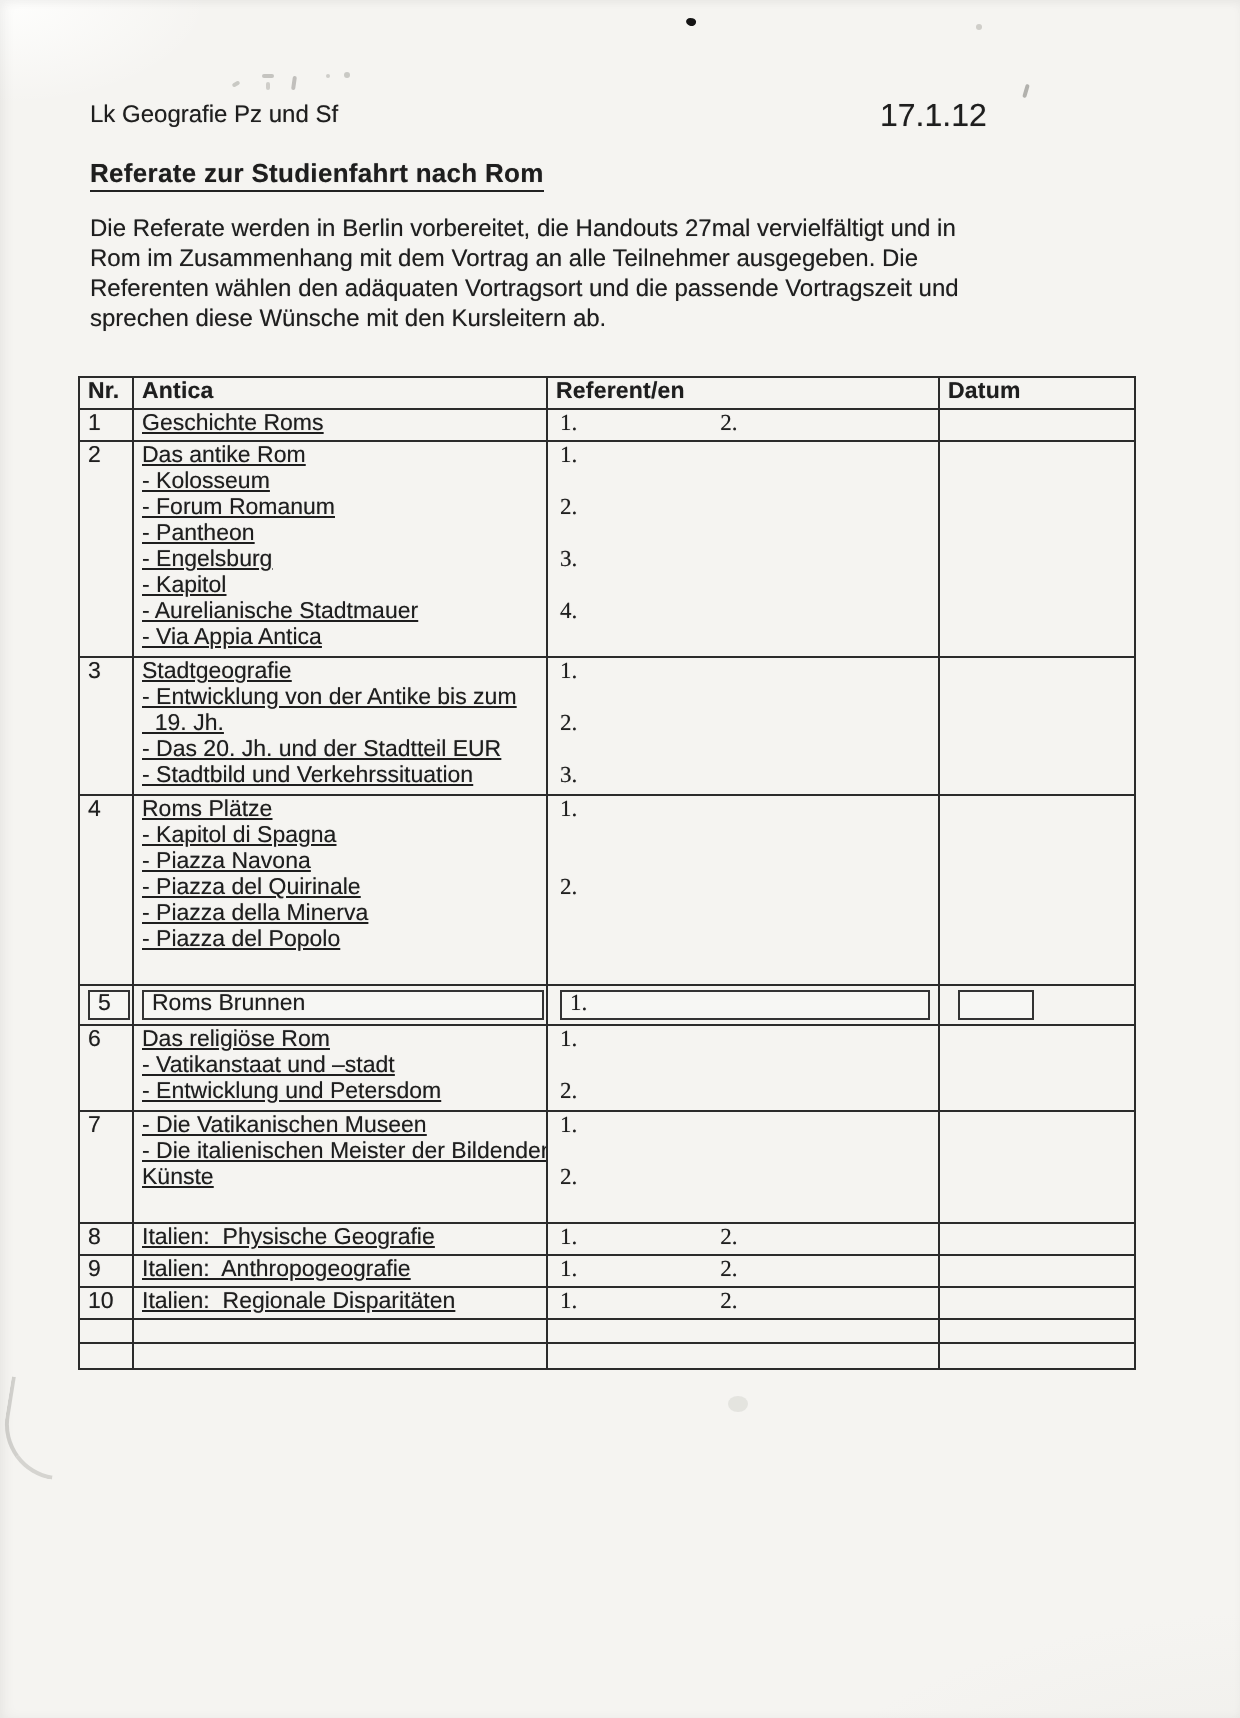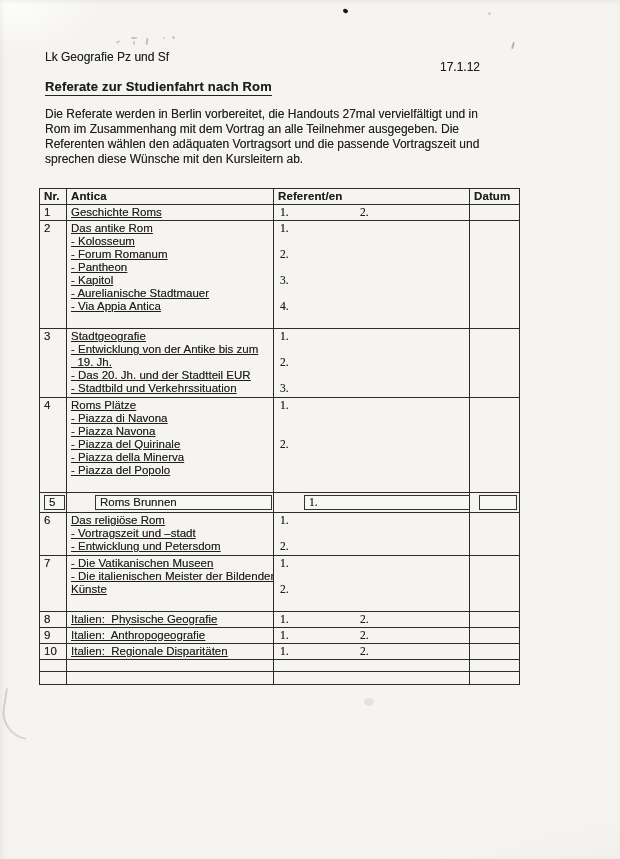--- a/index.html
+++ b/index.html
@@ -13,32 +13,32 @@
     background:
       radial-gradient(140px 70px at 0px 0px, #fefefd 0%, rgba(255,255,255,0) 75%),
       radial-gradient(400px 200px at 105% 110%, rgba(220,220,214,.35) 0%, rgba(255,255,255,0) 70%),
       var(--paper);
     box-shadow:inset 3px 0 6px rgba(0,0,0,.04), inset 0 2px 4px rgba(0,0,0,.03);
     font-family:"Liberation Sans", sans-serif;
     color:var(--ink);
     text-shadow:0 0 .35px rgba(40,40,40,.55);
   }
   .course{position:absolute;left:45px;top:50px;font-size:12px;}
-  .docdate{position:absolute;left:440px;top:60px;font-size:12px;}
+  .docdate{position:absolute;left:440px;top:50px;font-size:16px;}
   .title{
     position:absolute;left:45px;top:79px;font-size:13px;font-weight:bold;
     border-bottom:1.6px solid #222;padding-bottom:1px;letter-spacing:.15px;
   }
   .intro{
     position:absolute;left:45px;top:107px;width:545px;margin:0;
     font-size:12px;line-height:15px;white-space:pre-line;
   }
   
   .reftable{
-    position:absolute;left:39px;top:188px;width:481px;
+    position:absolute;left:39px;top:188px;width:529px;
     border:1.5px solid var(--bd);box-sizing:border-box;background:transparent;
   }
   .trow{
     display:grid;grid-template-columns:27px 207px 196px 48px;
     border-bottom:1px solid var(--bd);box-sizing:border-box;overflow:hidden;
   }
   .trow:last-child{border-bottom:none;}
   .cell{
     border-right:1px solid var(--bd);box-sizing:border-box;
     padding:1px 0 0 4px;overflow:hidden;font-size:11.5px;line-height:13px;
@@ -48,21 +48,21 @@
   .cell .tline{white-space:pre;text-decoration:underline;}
   .cell.ref{position:relative;padding-left:0;}
   .marker{
     position:absolute;font-family:"Liberation Serif", serif;
     font-size:11.5px;line-height:13px;
   }
   
   .boxed .cell{padding-top:2px;}
   .fieldbox{
     border:1.1px solid #333;box-sizing:border-box;height:15px;
-    padding:0 0 0 4px;line-height:13px;white-space:pre;background:rgba(255,255,255,.25);margin-left:24px;
+    padding:0 0 0 4px;line-height:13px;white-space:pre;background:rgba(255,255,255,.25);
   }
   .numbox{width:21px;margin-left:0px;}
   .themabox{margin-right:1px;}
   .refbox{position:absolute;left:6px;top:2px;width:185px;font-family:"Liberation Serif",serif;}
   .datumbox{margin-left:5px;width:38px;}
   
   .artifact{position:absolute;pointer-events:none;}
   .dot{left:343px;top:9px;width:5px;height:4px;background:#151515;border-radius:50% 45% 50% 50%;transform:rotate(18deg);}
   .pm{background:#95948f;border-radius:1px;}
   .pm1{left:116px;top:41px;width:4px;height:2px;opacity:.45;transform:rotate(-30deg);}
@@ -125,20 +125,21 @@
         </div>
         <div class="cell datum"></div>
       </div>
       <div class="trow" style="height: 108px;">
         <div class="cell nr">2</div>
         <div class="cell thema">
           <div class="tline">Das antike Rom</div>
           <div class="tline">- Kolosseum</div>
           <div class="tline">- Forum Romanum</div>
           <div class="tline">- Pantheon</div>
+          <div class="tline">- Engelsburg</div>
           <div class="tline">- Kapitol</div>
           <div class="tline">- Aurelianische Stadtmauer</div>
           <div class="tline">- Via Appia Antica</div>
         </div>
         <div class="cell ref">
           <span class="marker" style="top: 1px; left: 6px;">1.</span>
           <span class="marker" style="top: 27px; left: 6px;">2.</span>
           <span class="marker" style="top: 53px; left: 6px;">3.</span>
           <span class="marker" style="top: 79px; left: 6px;">4.</span>
         </div>
@@ -157,21 +158,21 @@
           <span class="marker" style="top: 1px; left: 6px;">1.</span>
           <span class="marker" style="top: 27px; left: 6px;">2.</span>
           <span class="marker" style="top: 53px; left: 6px;">3.</span>
         </div>
         <div class="cell datum"></div>
       </div>
       <div class="trow" style="height: 95px;">
         <div class="cell nr">4</div>
         <div class="cell thema">
           <div class="tline">Roms Plätze</div>
-          <div class="tline">- Piazza di Navona</div>
+          <div class="tline">- Kapitol di Spagna</div>
           <div class="tline">- Piazza Navona</div>
           <div class="tline">- Piazza del Quirinale</div>
           <div class="tline">- Piazza della Minerva</div>
           <div class="tline">- Piazza del Popolo</div>
         </div>
         <div class="cell ref">
           <span class="marker" style="top: 1px; left: 6px;">1.</span>
           <span class="marker" style="top: 40px; left: 6px;">2.</span>
         </div>
         <div class="cell datum"></div>
@@ -187,21 +188,21 @@
           <div class="fieldbox refbox"><span>1.</span></div>
         </div>
         <div class="cell datum">
           <div class="fieldbox datumbox"></div>
         </div>
       </div>
       <div class="trow" style="height: 43px;">
         <div class="cell nr">6</div>
         <div class="cell thema">
           <div class="tline">Das religiöse Rom</div>
-          <div class="tline">- Vortragszeit und –stadt</div>
+          <div class="tline">- Vatikanstaat und –stadt</div>
           <div class="tline">- Entwicklung und Petersdom</div>
         </div>
         <div class="cell ref">
           <span class="marker" style="top: 1px; left: 6px;">1.</span>
           <span class="marker" style="top: 27px; left: 6px;">2.</span>
         </div>
         <div class="cell datum"></div>
       </div>
       <div class="trow" style="height: 56px;">
         <div class="cell nr">7</div>

